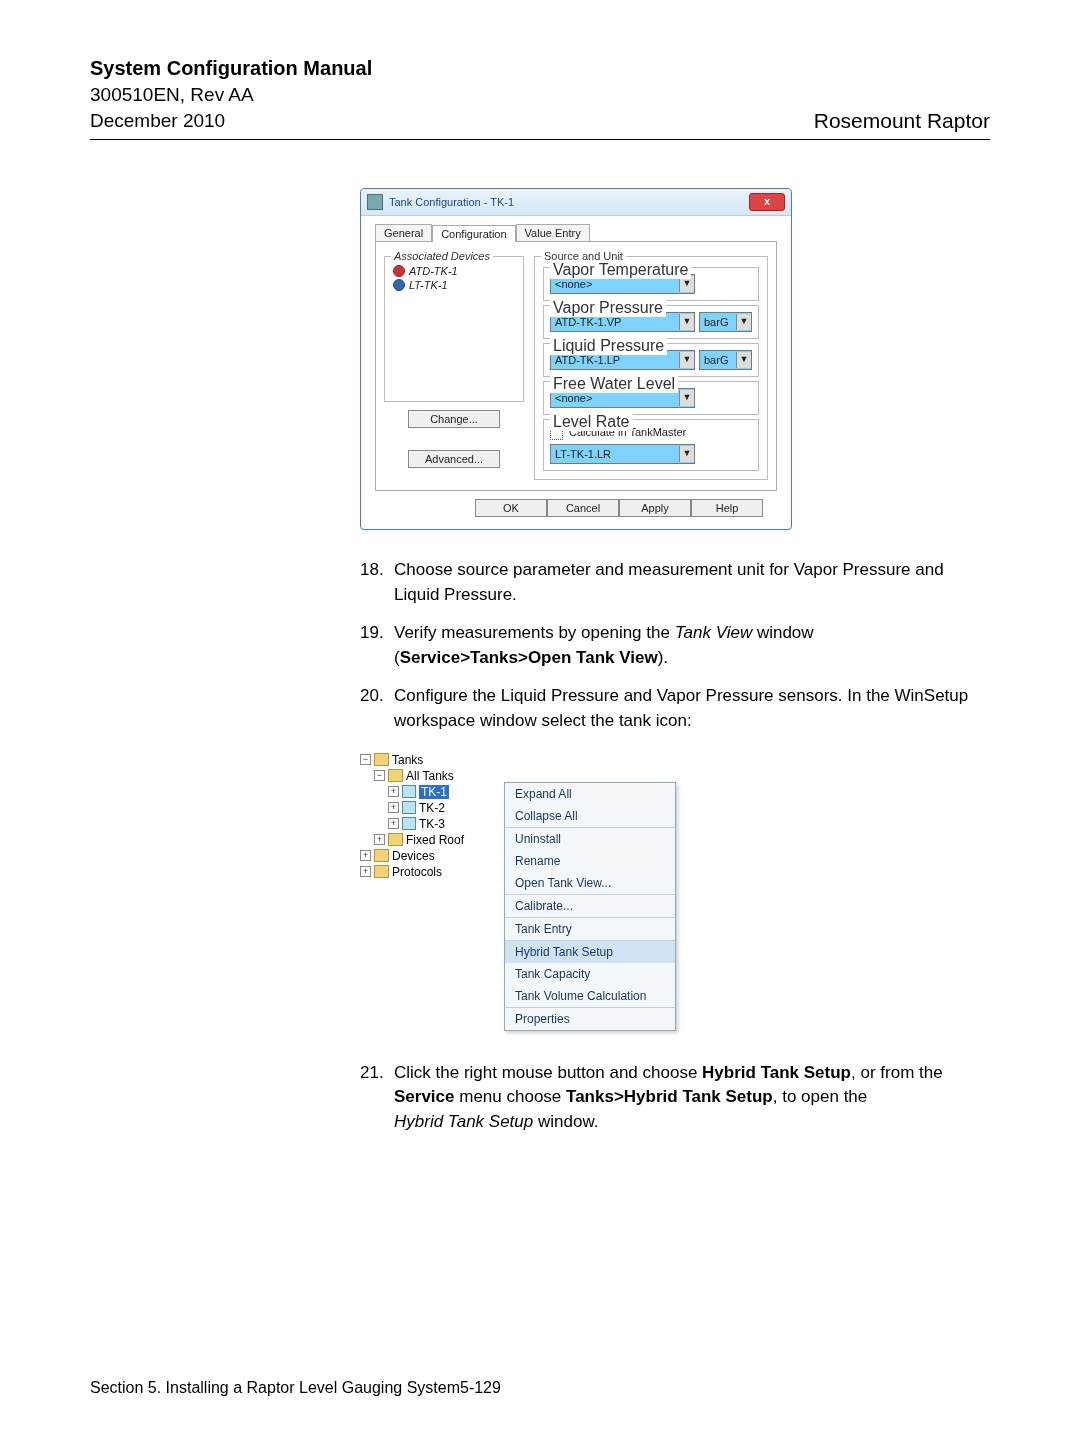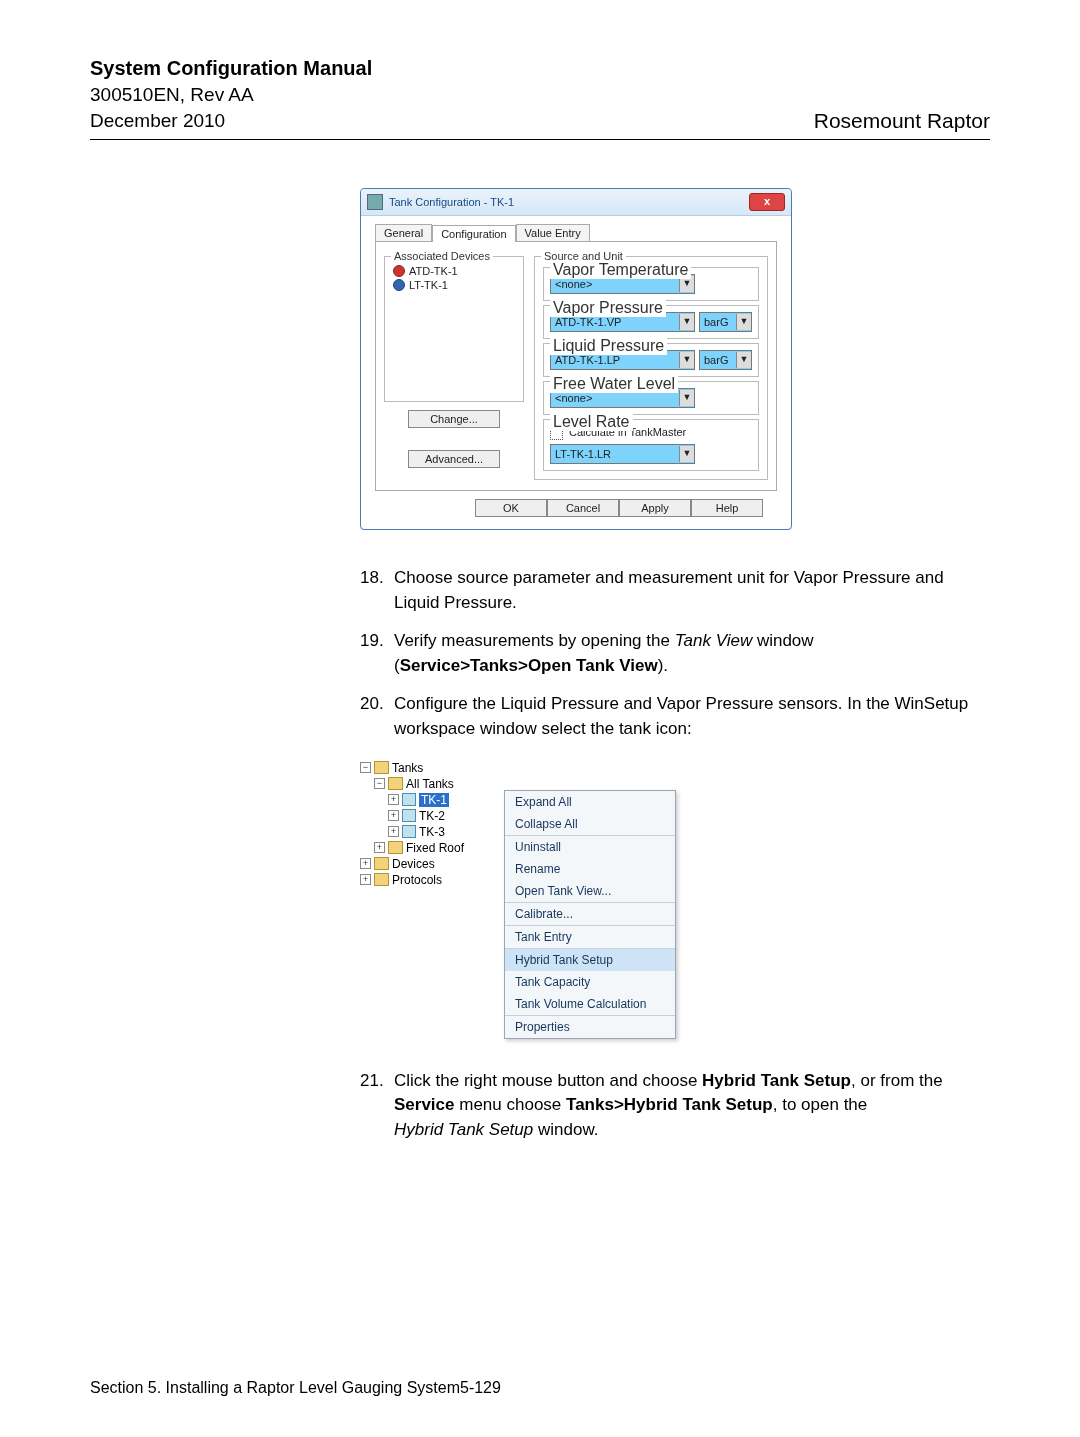--- a/index.html
+++ b/index.html
@@ -106,21 +106,21 @@
   .fieldset>.legend {
     position:absolute;
     top:-7px;left:6px;
     background:#fff;
     padding:0 3px;
     font-size:11px;
     color:#333;
   }
   .left-col { width:150px; }
   .right-col { flex:1; }
-  .dev-list { height:130px; }
+  .dev-list { height:130px;font-style:italic; }
   .dev-item { display:flex;align-items:center;gap:4px;margin:2px 0; }
   .dev-dot-red{width:10px;height:10px;background:#c33;border-radius:50%;border:1px solid #822;}
   .dev-dot-blue{width:10px;height:10px;background:#36a;border-radius:50%;border:1px solid #248;}
   .winbtn {
     display:block;
     border:1px solid #888;
     background:#efefef;
     width:90px;
     padding:2px 0;
     text-align:center;
@@ -142,21 +142,21 @@
   .combo .val{padding:0 4px;min-width:120px;font-size:11px;}
   .combo.small .val{min-width:28px;}
   .combo .arrow{width:14px;height:16px;background:#ddd;border-left:1px solid #888;text-align:center;line-height:14px;font-size:9px;}
   .row-flex{display:flex;gap:4px;align-items:center;}
   .chk{width:11px;height:11px;border:1px solid #555;display:inline-block;vertical-align:middle;margin-right:3px;background:#fff;}
   .chk.dotted{border-style:dotted;}
   .dlg-buttons{display:flex;justify-content:flex-end;padding-right:14px;margin-top:8px;}
   .dlg-buttons .winbtn{width:70px;margin:0;}
   
   .instr {
-    margin-top:36px;
+    margin-top:28px;
     font-size:17px;
     line-height:1.45;
   }
   .instr-item{display:flex;margin-bottom:14px;}
   .instr-num{width:34px;flex-shrink:0;}
   .instr-text{flex:1;}
   .italic{font-style:italic;}
   
   .fig2{
     margin-top:18px;

